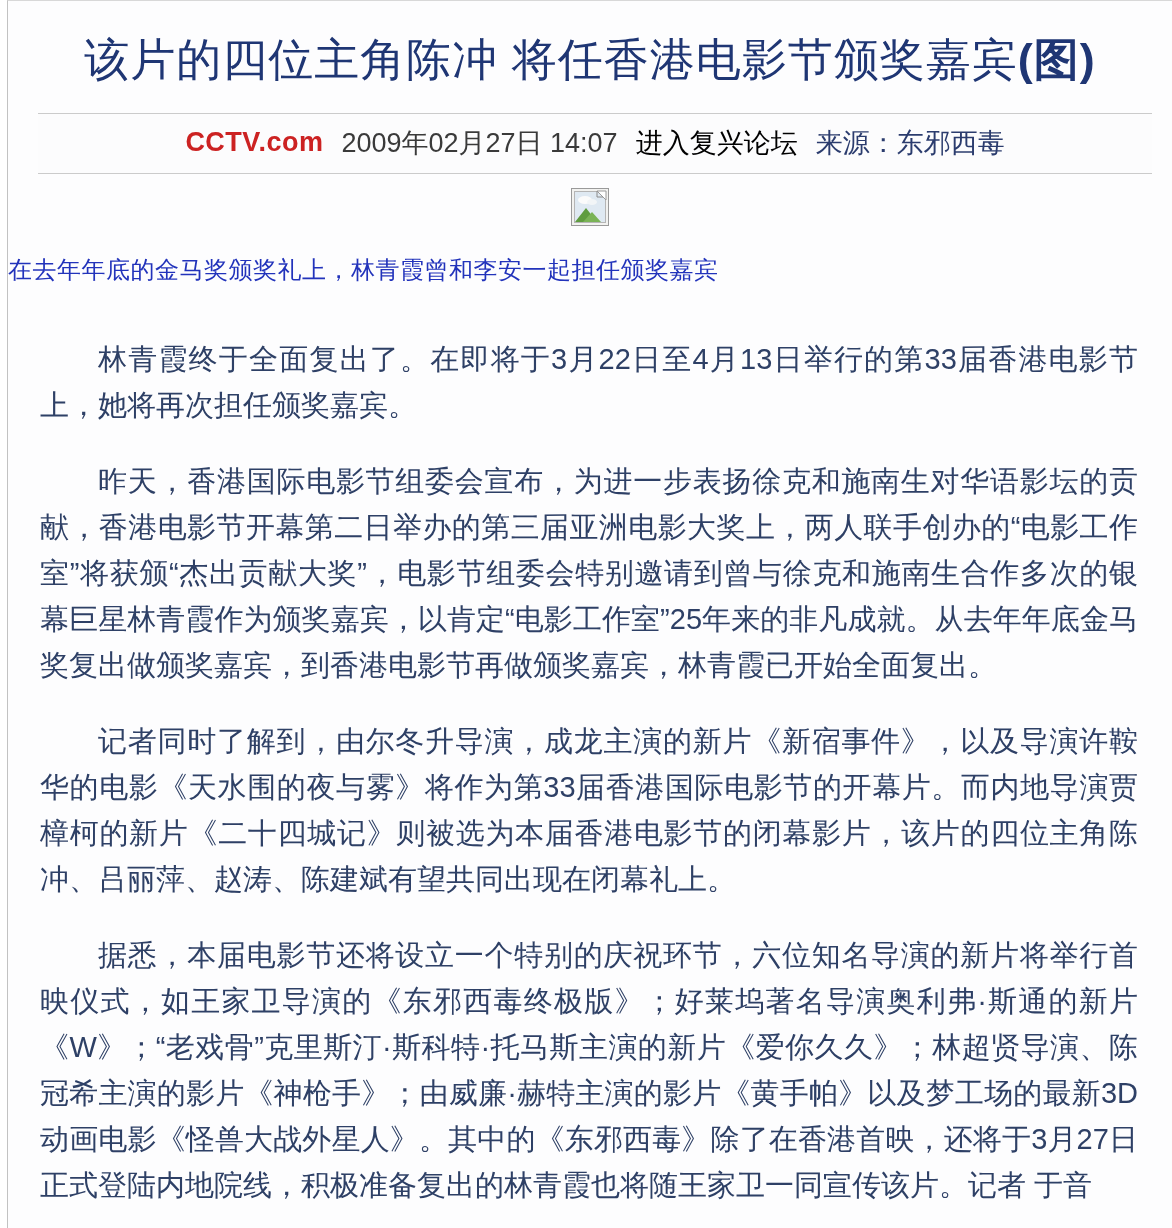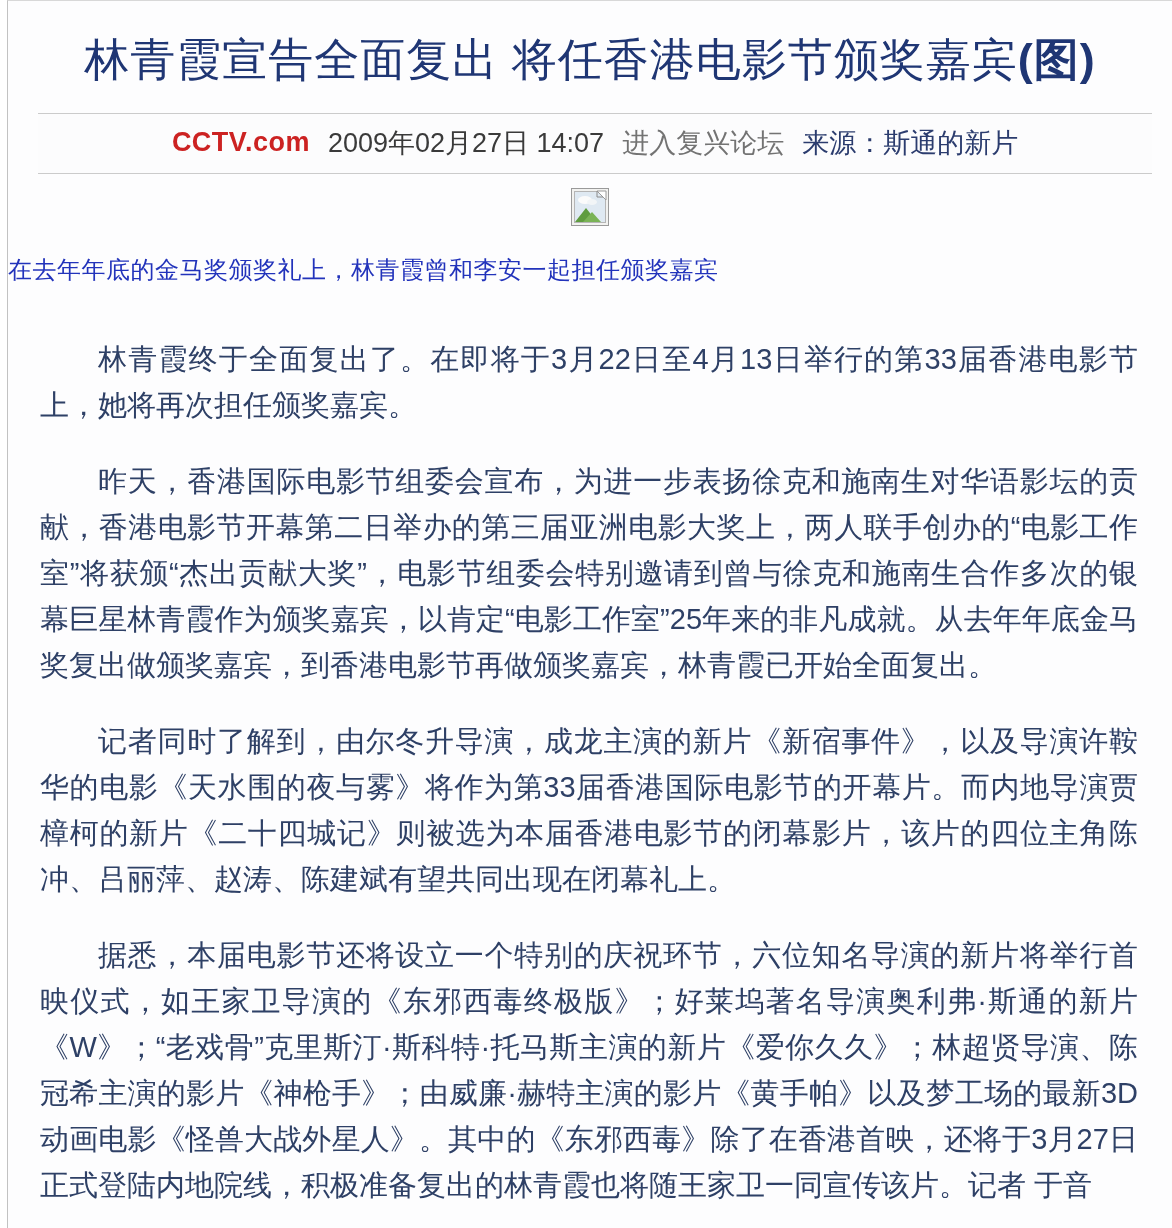--- a/index.html
+++ b/index.html
@@ -41,21 +41,21 @@
     background: #fcfcfd;
     padding: 11px 0 12px 0;
     display: flex;
     justify-content: center;
     align-items: center;
     gap: 18px;
     font-size: 27px;
   }
   .meta-brand { color: #cc2222; font-weight: 700; letter-spacing: 0.5px; cursor: pointer; }
   .meta-date { color: #3a3a3a; }
-  .meta-forum { color: #737373; cursor: pointer; text-decoration: none; font-family: Liberation Serif, serif; }
+  .meta-forum { color: #000000; cursor: pointer; text-decoration: none; font-family: Liberation Serif, serif; }
   .meta-source { color: #2b3c6e; }
   .figure {
     text-align: center;
     margin-top: 14px;
   }
   .broken-img {
     display: inline-block;
     width: 38px;
     height: 38px;
     vertical-align: middle;
@@ -87,27 +87,27 @@
     color: #2b4a7e;
     font-family: Liberation Mono, monospace;
   }
 </style>
 </head>
 <body>
 
 <div class="page">
   <div class="frame">
 
-    <h1 class="title"><span>林青霞宣告全面复出 将任香港电影节颁奖嘉宾</span><span class="suffix">(图)</span></h1>
+    <h1 class="title"><span>该片的四位主角陈冲 将任香港电影节颁奖嘉宾</span><span class="suffix">(图)</span></h1>
 
     <div class="meta-bar">
       <span class="meta-brand">CCTV.com</span>
       <span class="meta-date">2009年02月27日 14:07</span>
       <a class="meta-forum">进入复兴论坛</a>
-      <span class="meta-source">来源：斯通的新片</span>
+      <span class="meta-source">来源：东邪西毒</span>
     </div>
 
     <div class="figure">
       <span class="broken-img">
         <svg width="38" height="38" viewBox="0 0 38 38" aria-hidden="true">
           <rect x="0.5" y="0.5" width="37" height="37" fill="#f2f2f0" stroke="#9a9a9a"></rect>
           <rect x="3.5" y="3.5" width="31" height="31" fill="#dfe9f2" stroke="#b5b5b5"></rect>
           <ellipse cx="14" cy="12" rx="7" ry="4" fill="#fbfbfb"></ellipse>
           <ellipse cx="21" cy="14" rx="5" ry="3" fill="#f2f5f7"></ellipse>
           <path d="M4 34 L15 20 L26 34 Z" fill="#5f9c3f"></path>

